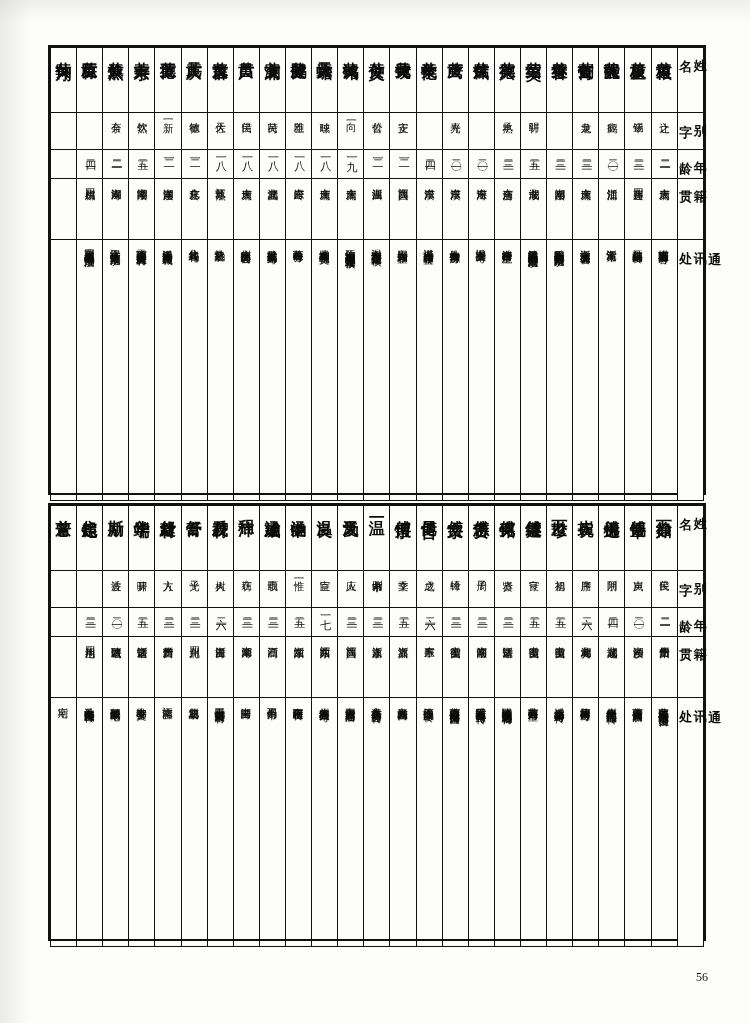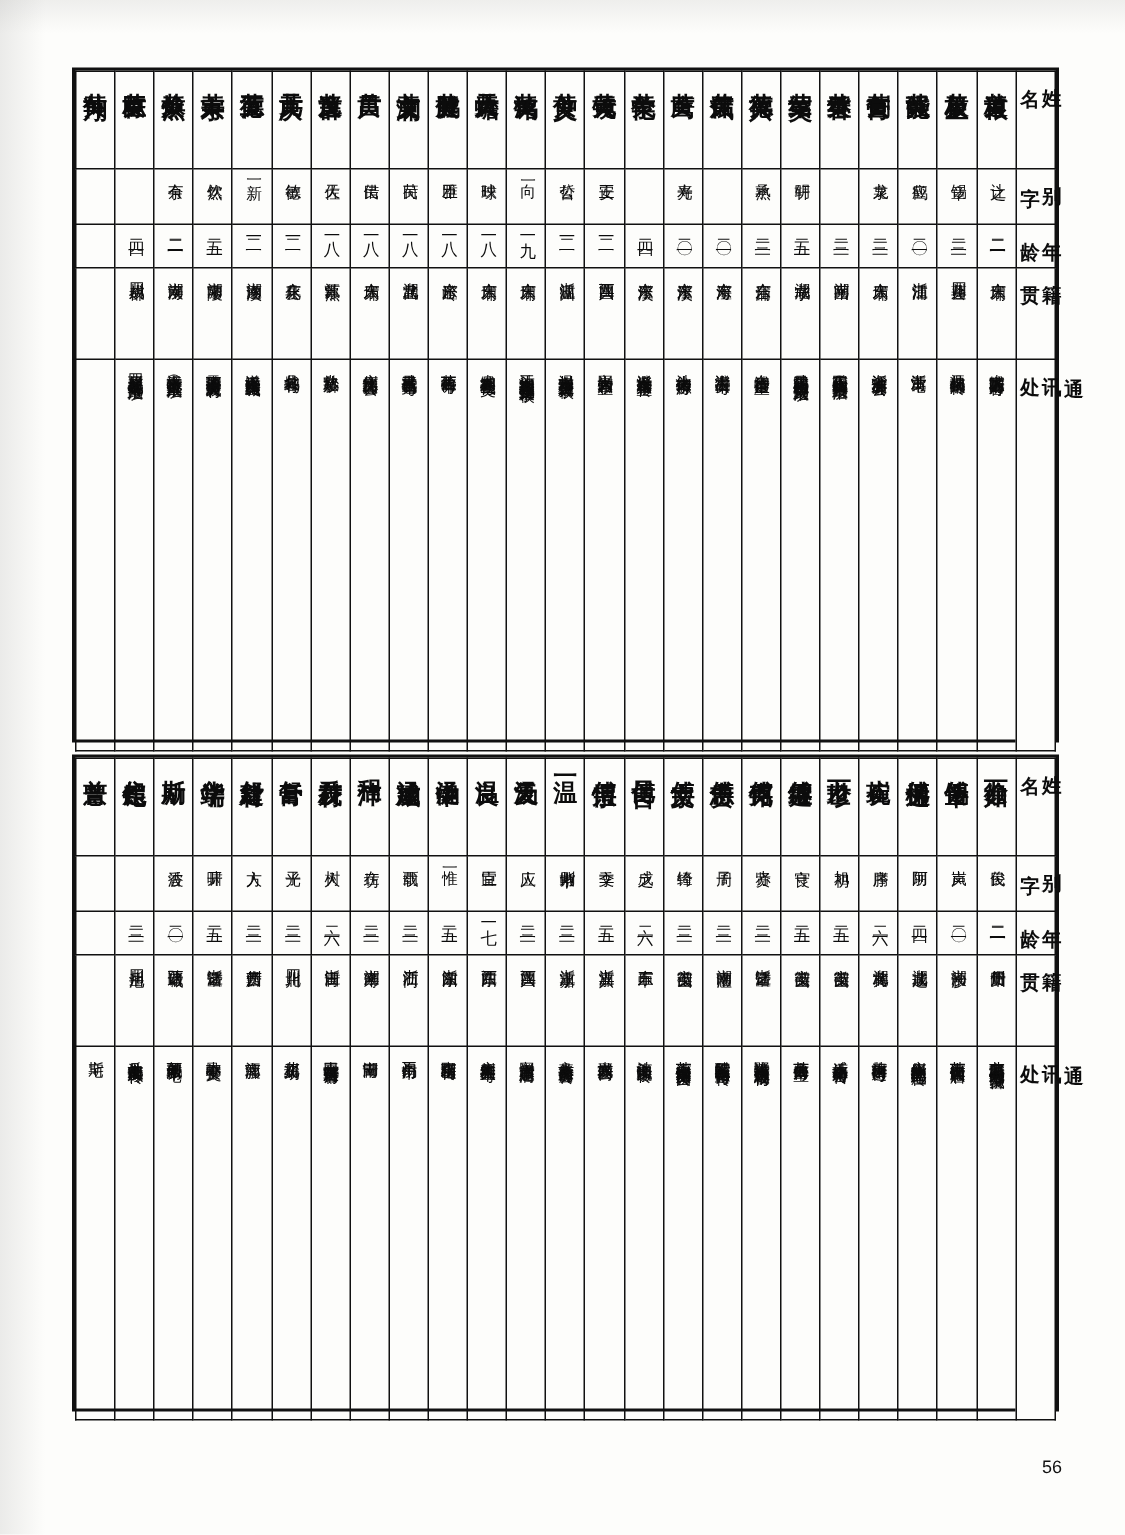--- a/index.html
+++ b/index.html
@@ -81,21 +81,21 @@
   #table-bottom tr.r-age td { height: 26px; }
   #table-bottom tr.r-native td { height: 58px; }
   #table-bottom tr.r-addr td { height: 246px; }
 
   .page-number {
     position: absolute;
     right: 42px;
     bottom: 38px;
     font-size: 12px;
     color: #111;
-    font-family: Liberation Sans, sans-serif;
+    font-family: Liberation Serif, serif;
   }
   
   .edge-left {
     position: absolute; left: 0; top: 0; width: 30px; height: 1023px;
     background: linear-gradient(to right, rgba(160,160,160,0.20), rgba(255,255,255,0));
     pointer-events: none;
   }
   .edge-top {
     position: absolute; left: 0; top: 0; width: 750px; height: 22px;
     background: linear-gradient(to bottom, rgba(170,170,170,0.18), rgba(255,255,255,0));

